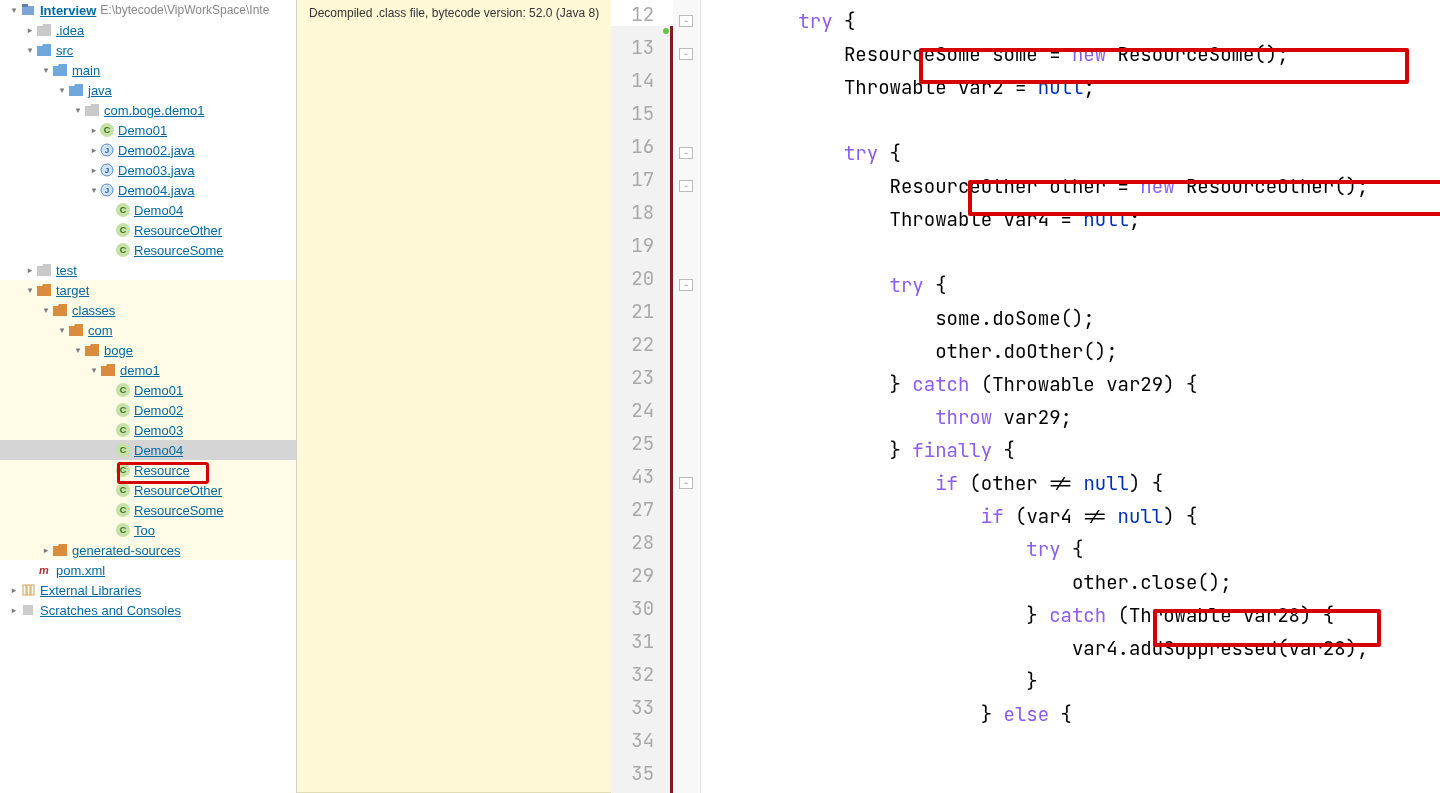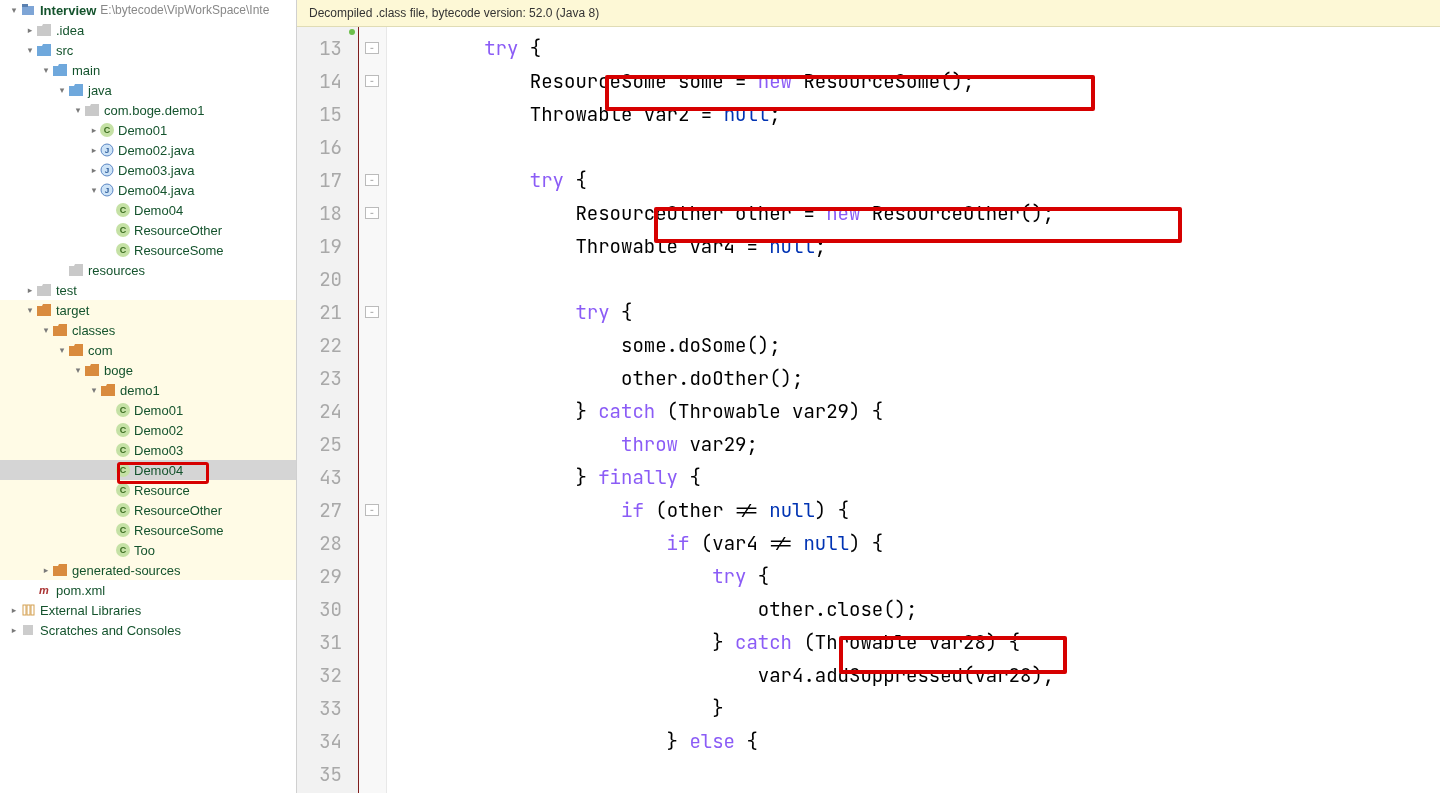--- a/index.html
+++ b/index.html
@@ -61,34 +61,34 @@
       line-height: 14px;
       font-size: 9px;
     }
     .ticon.java {
       width: 14px; height: 14px;
       color: #5b87c4;
     }
     .ticon.lib svg { stroke: #d4a050; fill:none; }
     .ticon.scratch svg { fill: #888; }
     .ticon.maven { color: #a33; font-weight:bold; font-style:italic;}
-    .tree-label { color: #14532d; }
+    .tree-label { color: #0369a1; text-decoration: underline; }
     .project-path { color: #888; font-size: 12px; margin-left: 4px;}
     .red-box-tree {
       border: 3px solid #d60000;
       border-radius: 3px;
       position: absolute;
       pointer-events: none;
     }
     .sidebar-inner { position: relative; }
 
     .editor {
       flex: 1;
       display: flex;
-      flex-direction: column;
+      flex-direction: row;
       overflow: hidden;
     }
     .info-banner {
       background: #fdf8d6;
       border-bottom: 1px solid #e0dcb5;
       padding: 6px 12px;
       font-size: 12px;
       color: #333;
     }
     .code-area {
@@ -99,22 +99,23 @@
       font-size: 19px;
       line-height: 33px;
       position: relative;
     }
     .gutter {
       width: 62px;
       background: #f2f2f2;
       color: #a9a9a9;
       text-align: right;
       padding: 0 10px 0 0;
-      border-right: 1px solid #7f1d1d;
+      border-right: 3px solid #7f1d1d;
       flex-shrink: 0;
+      margin-top: 26px;
     }
     .gutter-line { height: 33px; padding-right: 6px;}
     .fold-col {
       width: 28px;
       background: #f8f8f8;
       border-right: 1px solid #e8e8e8;
       flex-shrink: 0;
       position: relative;
     }
     .fold-mark {
@@ -260,29 +261,20 @@
       </div>
       <div class="tree-row" style="padding-left: 104px;">
         <span class="arrow blank">•</span>
         <span class="ticon class">C</span>
         <span class="tree-label">ResourceOther</span>
       </div>
       <div class="tree-row" style="padding-left: 104px;">
         <span class="arrow blank">•</span>
         <span class="ticon class">C</span>
         <span class="tree-label">ResourceSome</span>
-      </div>
-      <div class="tree-row" style="padding-left: 56px;">
-        <span class="arrow blank">•</span>
-        <span class="ticon folder">
-          <svg width="14" height="12" viewBox="0 0 14 12">
-            <path d="M0 2 L5 2 L6 0 L14 0 L14 12 L0 12 Z" fill="#c9c9c9"></path>
-          </svg>
-        </span>
-        <span class="tree-label">resources</span>
       </div>
       <div class="tree-row" style="padding-left: 24px;">
         <span class="arrow">▸</span>
         <span class="ticon folder">
           <svg width="14" height="12" viewBox="0 0 14 12">
             <path d="M0 2 L5 2 L6 0 L14 0 L14 12 L0 12 Z" fill="#c9c9c9"></path>
           </svg>
         </span>
         <span class="tree-label">test</span>
       </div>

